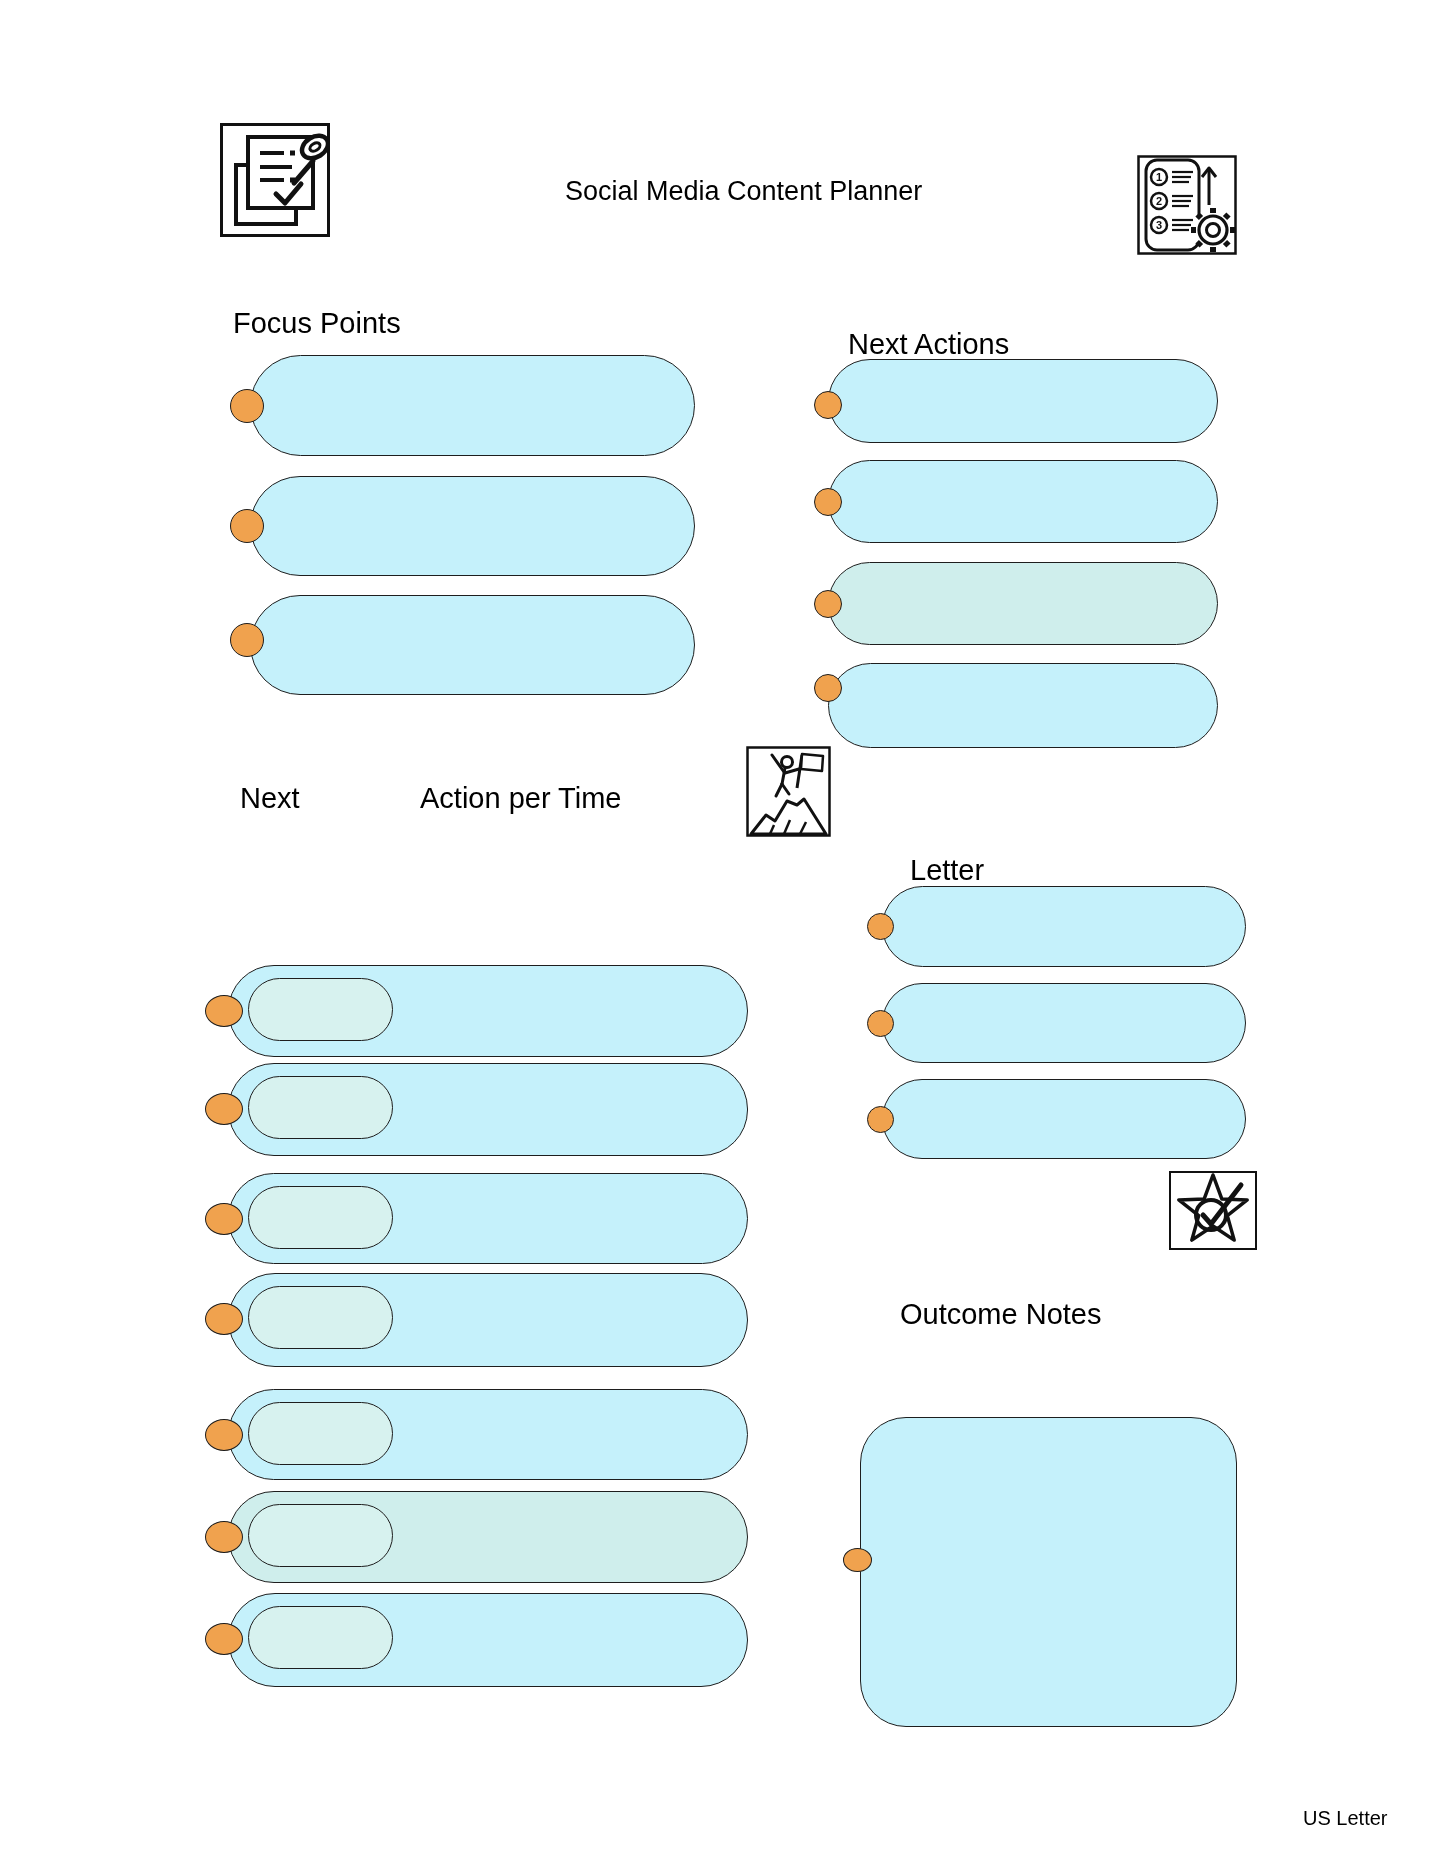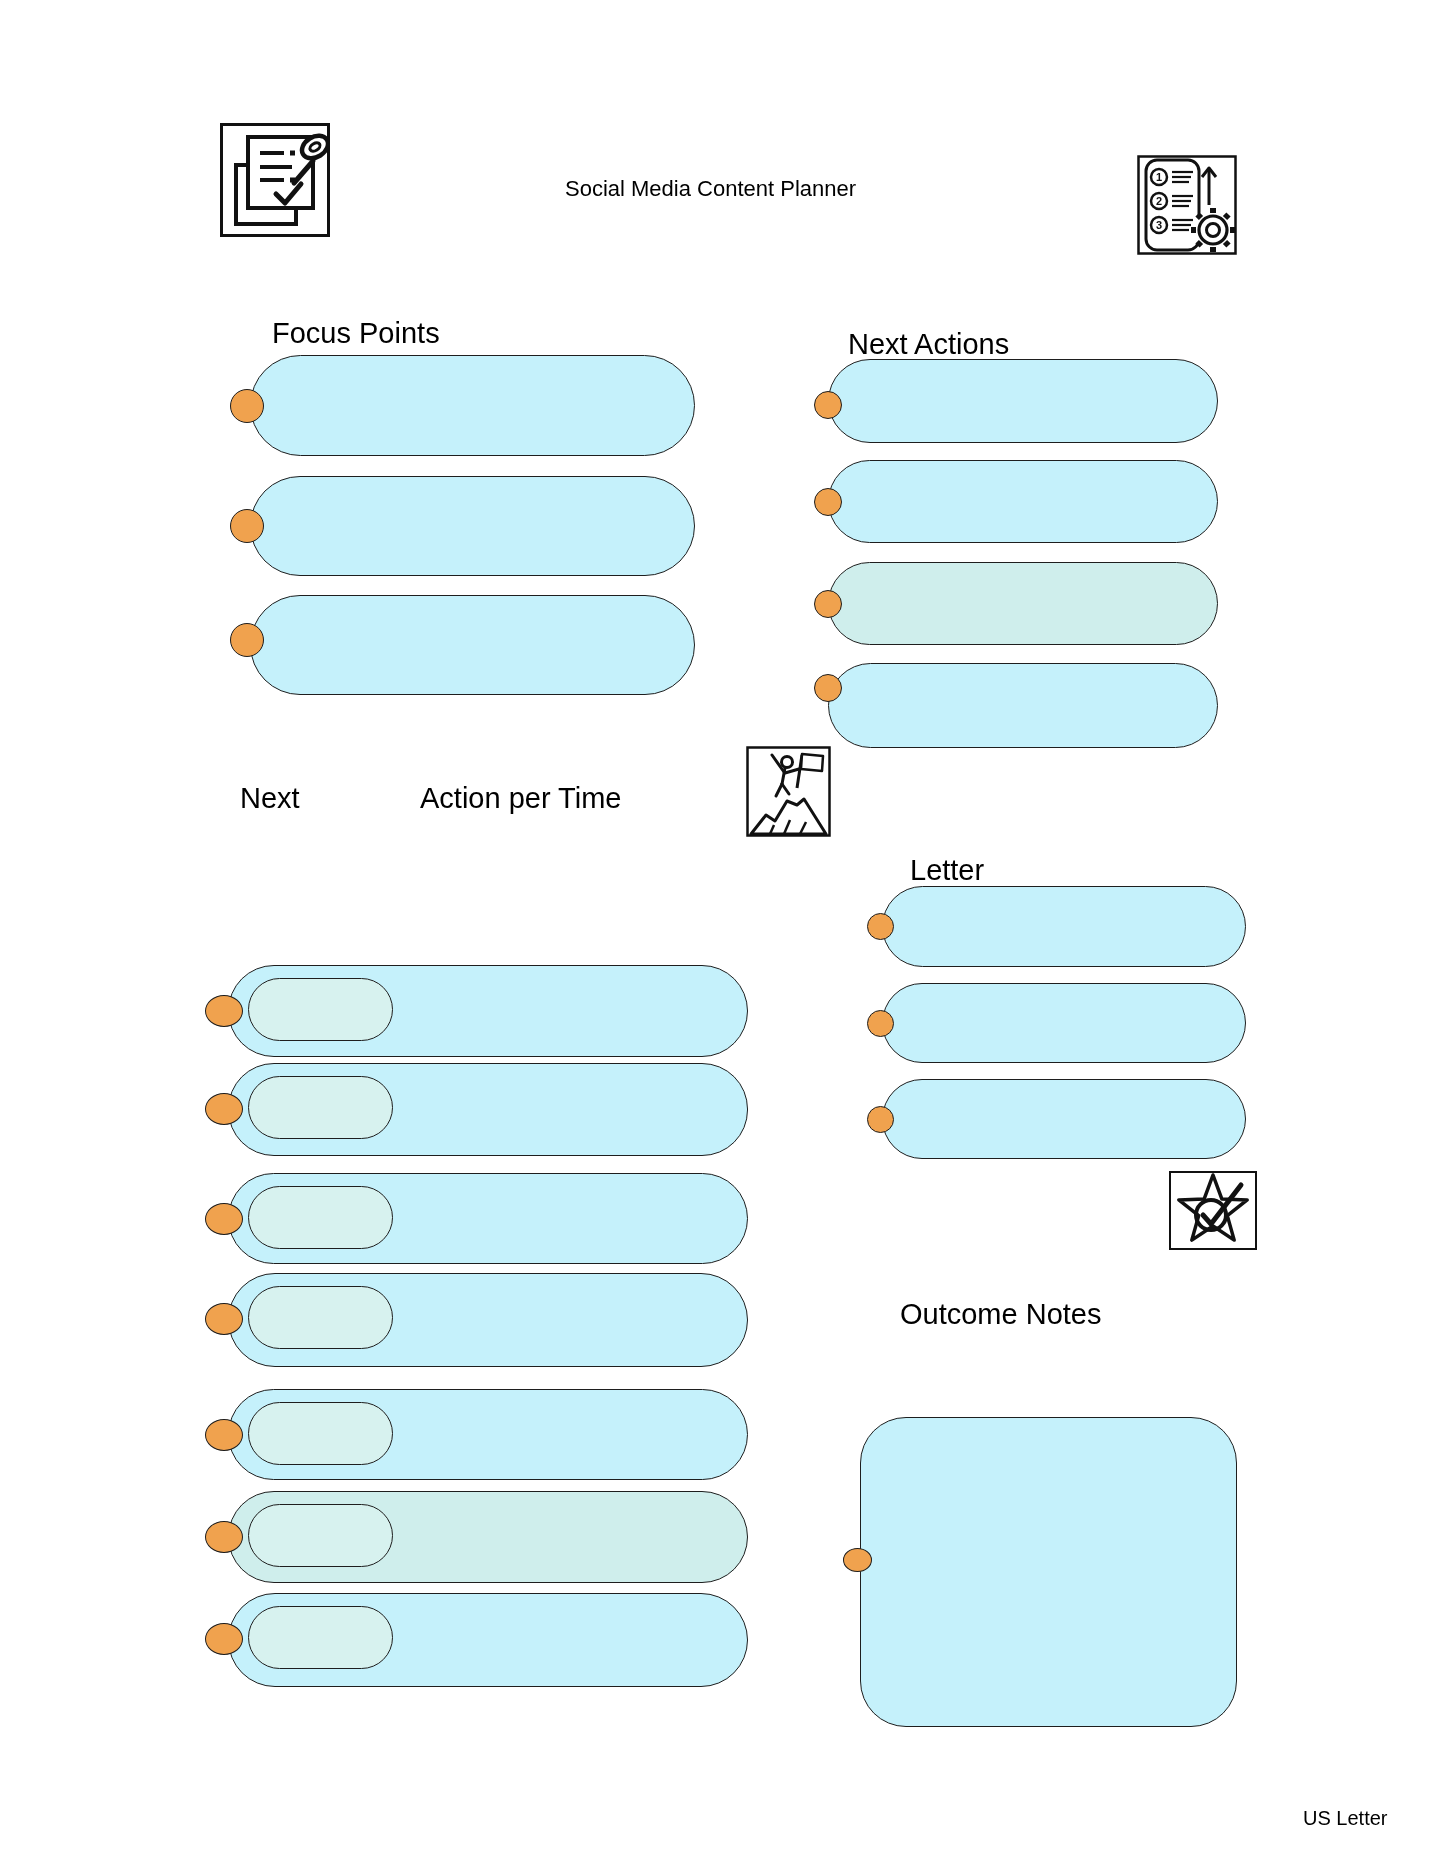--- a/index.html
+++ b/index.html
@@ -8,21 +8,21 @@
     width:1445px;height:1870px;
     background:#fff;
     font-family:"Liberation Sans","DejaVu Sans",sans-serif;
     overflow:hidden;
   }
   .heading{
     position:absolute;
     font-size:29px;line-height:1.15;color:#000;
     white-space:nowrap;z-index:4;
   }
-  .title{font-size:22px;}
+  .title{font-size:27px;}
   .footer-label{
     position:absolute;font-size:20px;line-height:1.1;color:#000;white-space:nowrap;z-index:4;
   }
   .pill{
     position:absolute;
     background:var(--slot-fill,#c5f1fb);
     border:1.6px solid var(--outline,#1e1e1e);
     box-sizing:border-box;
     z-index:1;
   }
@@ -44,21 +44,21 @@
   }
   .icon{position:absolute;z-index:2;}
   .icon svg{display:block;width:100%;height:100%;}
 </style>
 </head>
 <body>
 
 <div class="page">
 
   <div class="heading title" style="left:565px;top:176px;">Social Media Content Planner</div>
-  <div class="heading" style="left:233px;top:317px;margin-left:39px;">Focus Points</div>
+  <div class="heading" style="left:233px;top:307px;">Focus Points</div>
   <div class="heading" style="left:848px;top:328px;">Next Actions</div>
   <div class="heading" style="left:240px;top:782px;">Next</div>
   <div class="heading" style="left:420px;top:782px;text-align:right;">Action per Time</div>
   <div class="heading" style="left:910px;top:854px;">Letter</div>
   <div class="heading" style="left:900px;top:1287px;margin-top:11px;">Outcome Notes</div>
   <div class="footer-label" style="left:1303px;top:1807px;">US Letter</div>
 
   <div class="icon" style="left:220px;top:123px;width:110px;height:114px;">
     <svg viewBox="0 0 110 114" fill="none" stroke="#111" xmlns="http://www.w3.org/2000/svg">
       <rect x="1.5" y="1.5" width="107" height="111" stroke-width="3" fill="#fff"></rect>

